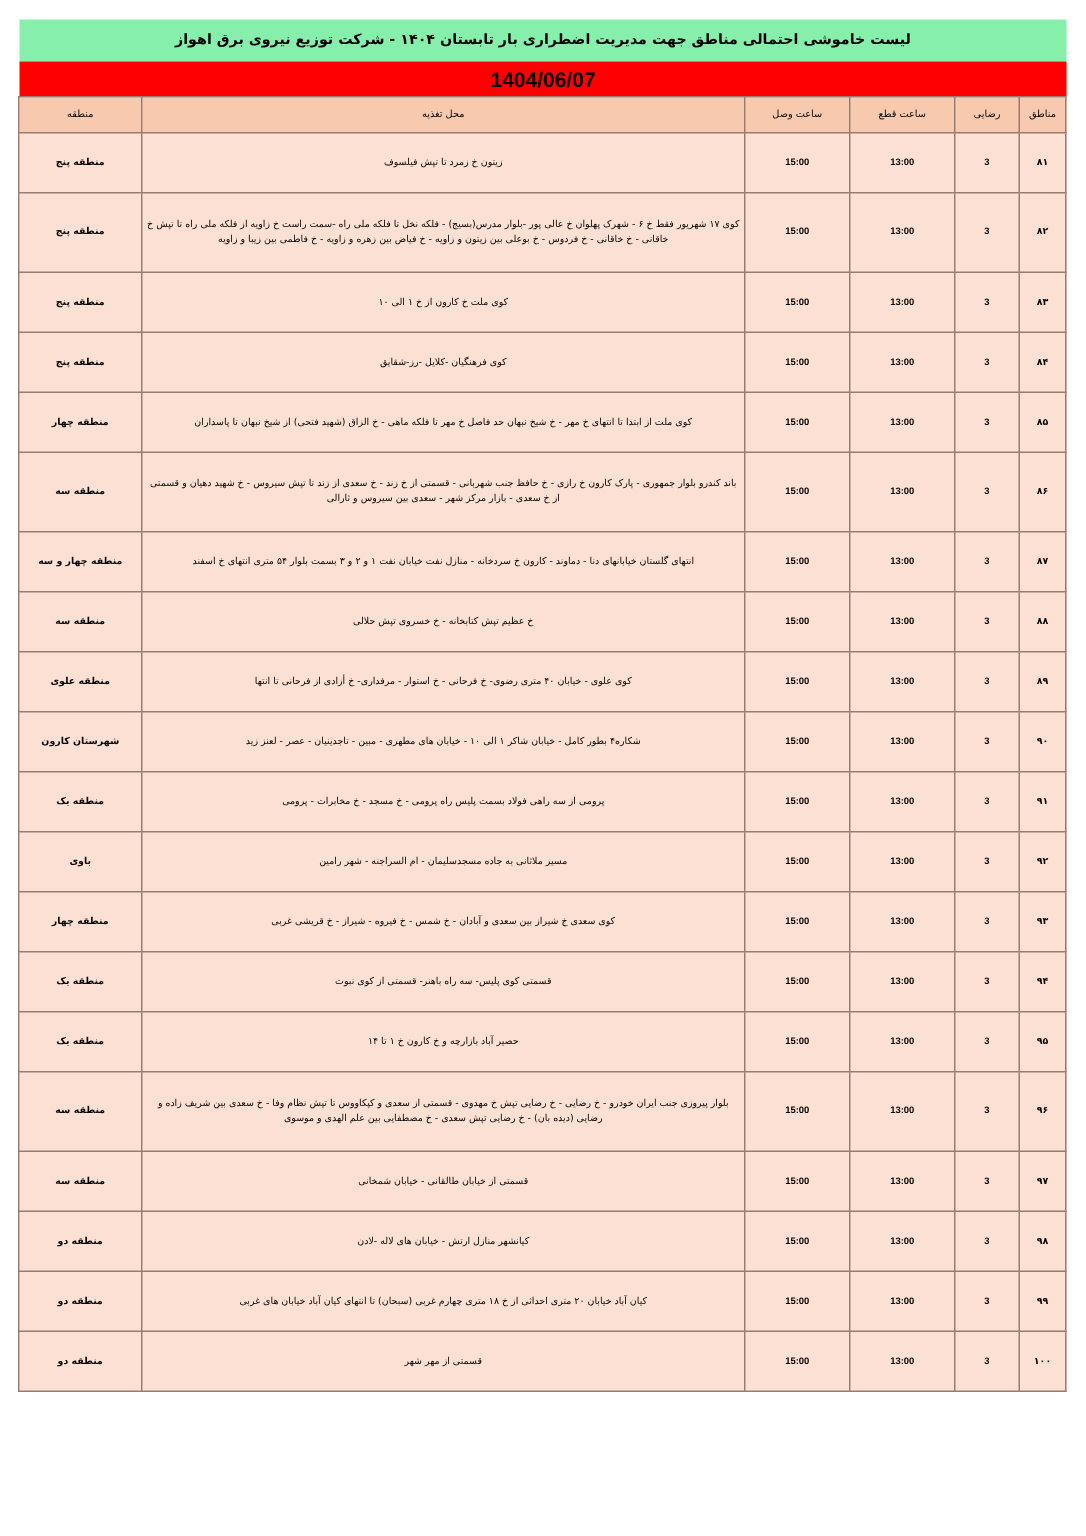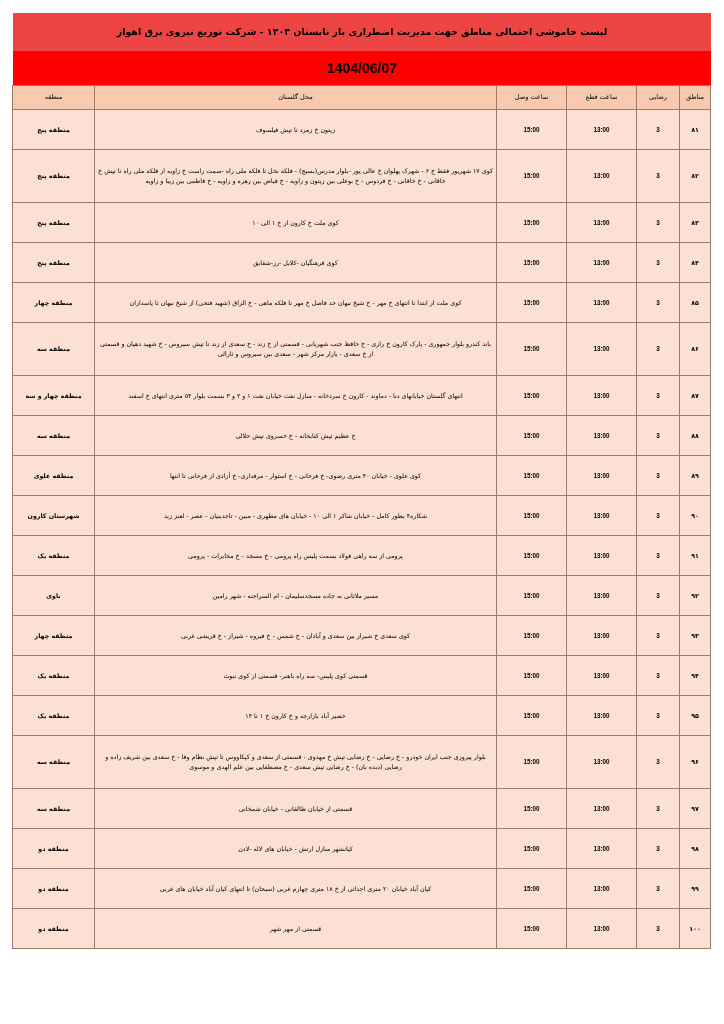--- a/index.html
+++ b/index.html
@@ -17,39 +17,39 @@
   .page {
     position: relative;
     width: 724px;
     height: 1024px;
     background: #ffffff;
     box-sizing: border-box;
     padding: 13px 13px 0 13px;
   }
   
   .title-banner {
-    background: #ef4444;
-    height: 38px;
+    background: #86efac;
+    height: 28px;
     display: flex;
     align-items: center;
     justify-content: center;
     text-align: center;
   }
   .title-banner .title-text {
     font-size: 9.5px;
     font-weight: bold;
     color: #000000;
     direction: rtl;
     letter-spacing: 0;
     line-height: 1.3;
     padding: 0 8px;
   }
   .date-banner {
     background: #ff0000;
-    height: 34px;
+    height: 23px;
     display: flex;
     align-items: center;
     justify-content: center;
   }
   .date-banner .date-text {
     font-size: 14px;
     font-weight: bold;
     color: #000000;
     direction: ltr;
     font-family: "Liberation Sans", sans-serif;
@@ -140,21 +140,21 @@
       <col class="c-on">
       <col class="c-feed">
       <col class="c-region">
     </colgroup>
     <thead>
       <tr>
         <th>مناطق</th>
         <th>رضایی</th>
         <th>ساعت قطع</th>
         <th>ساعت وصل</th>
-        <th>محل گلستان</th>
+        <th>محل تغذیه</th>
         <th class="th-region">منطقه</th>
       </tr>
     </thead>
     <tbody id="tbody">
         <tr>
           <td class="row-num">۸۱</td>
           <td class="block">3</td>
           <td class="time">13:00</td>
           <td class="time">15:00</td>
           <td class="feed">زیتون خ زمرد تا تپش فیلسوف</td>

